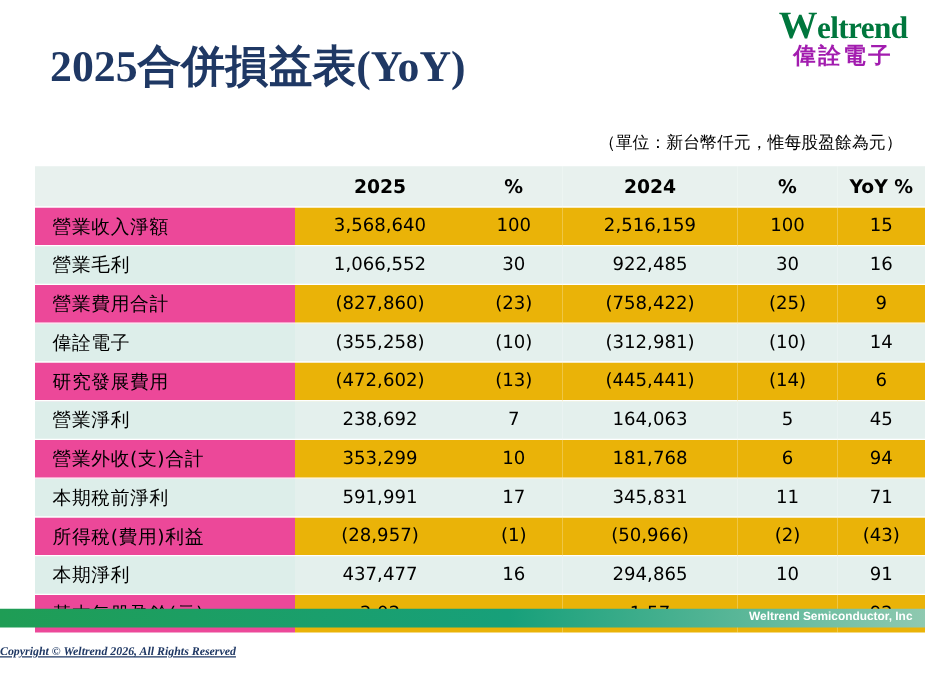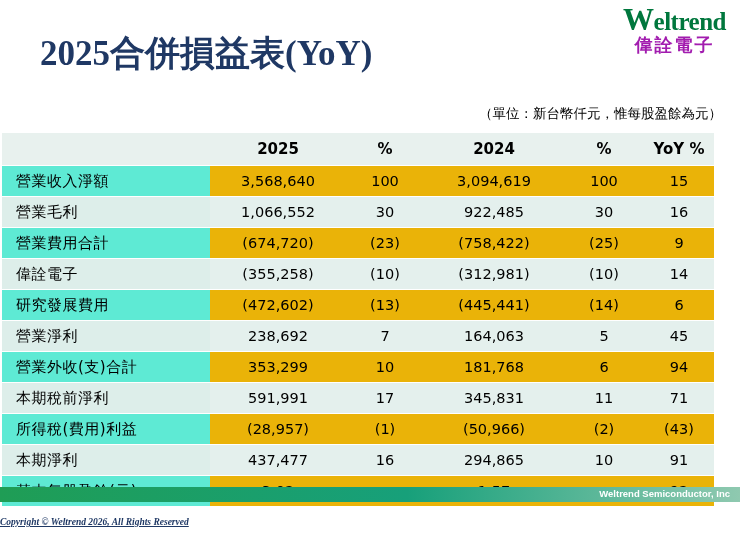--- a/index.html
+++ b/index.html
@@ -63,21 +63,21 @@
     right: 18px;
     font-family: "DejaVu Sans", sans-serif;
     font-size: 13.5px;
     color: #000000;
   }
 
   
   .table-wrap {
     position: absolute;
     top: 133px;
-    left: 2px;
+    left: 28px;
     width: 564px;
   }
   table.fin {
     border-collapse: collapse;
     width: 712px;
     table-layout: fixed;
   }
   table.fin col.c-label { width: 208px; }
   table.fin col.c-v1    { width: 136px; }
   table.fin col.c-p1    { width: 78px; }
@@ -97,21 +97,21 @@
     font-weight: bold;
     font-size: 15px;
     color: #000;
     text-align: center;
     height: 32px;
     border-bottom: 1px solid #ffffff;
   }
   table.fin thead th.blank { background: #e8f1ee; }
 
   table.fin tbody td.label {
-    background: #5eead4;
+    background: #ec4899;
     text-align: left;
     padding-left: 14px;
     font-size: 15px;
     letter-spacing: 0.5px;
   }
   table.fin tbody td.num {
     background: #eab308;
     text-align: center;
     font-size: 14.5px;
   }
@@ -183,35 +183,35 @@
         <th>2024</th>
         <th>%</th>
         <th>YoY %</th>
       </tr>
     </thead>
     <tbody>
       <tr>
         <td class="label">營業收入淨額</td>
         <td class="num">3,568,640</td>
         <td class="num">100</td>
-        <td class="num">3,094,619</td>
+        <td class="num">2,516,159</td>
         <td class="num">100</td>
         <td class="num">15</td>
       </tr>
       <tr class="alt">
         <td class="label">營業毛利</td>
         <td class="num">1,066,552</td>
         <td class="num">30</td>
         <td class="num">922,485</td>
         <td class="num">30</td>
         <td class="num">16</td>
       </tr>
       <tr>
         <td class="label">營業費用合計</td>
-        <td class="num">(674,720)</td>
+        <td class="num">(827,860)</td>
         <td class="num">(23)</td>
         <td class="num">(758,422)</td>
         <td class="num">(25)</td>
         <td class="num">9</td>
       </tr>
       <tr class="alt">
         <td class="label">偉詮電子</td>
         <td class="num">(355,258)</td>
         <td class="num">(10)</td>
         <td class="num">(312,981)</td>

